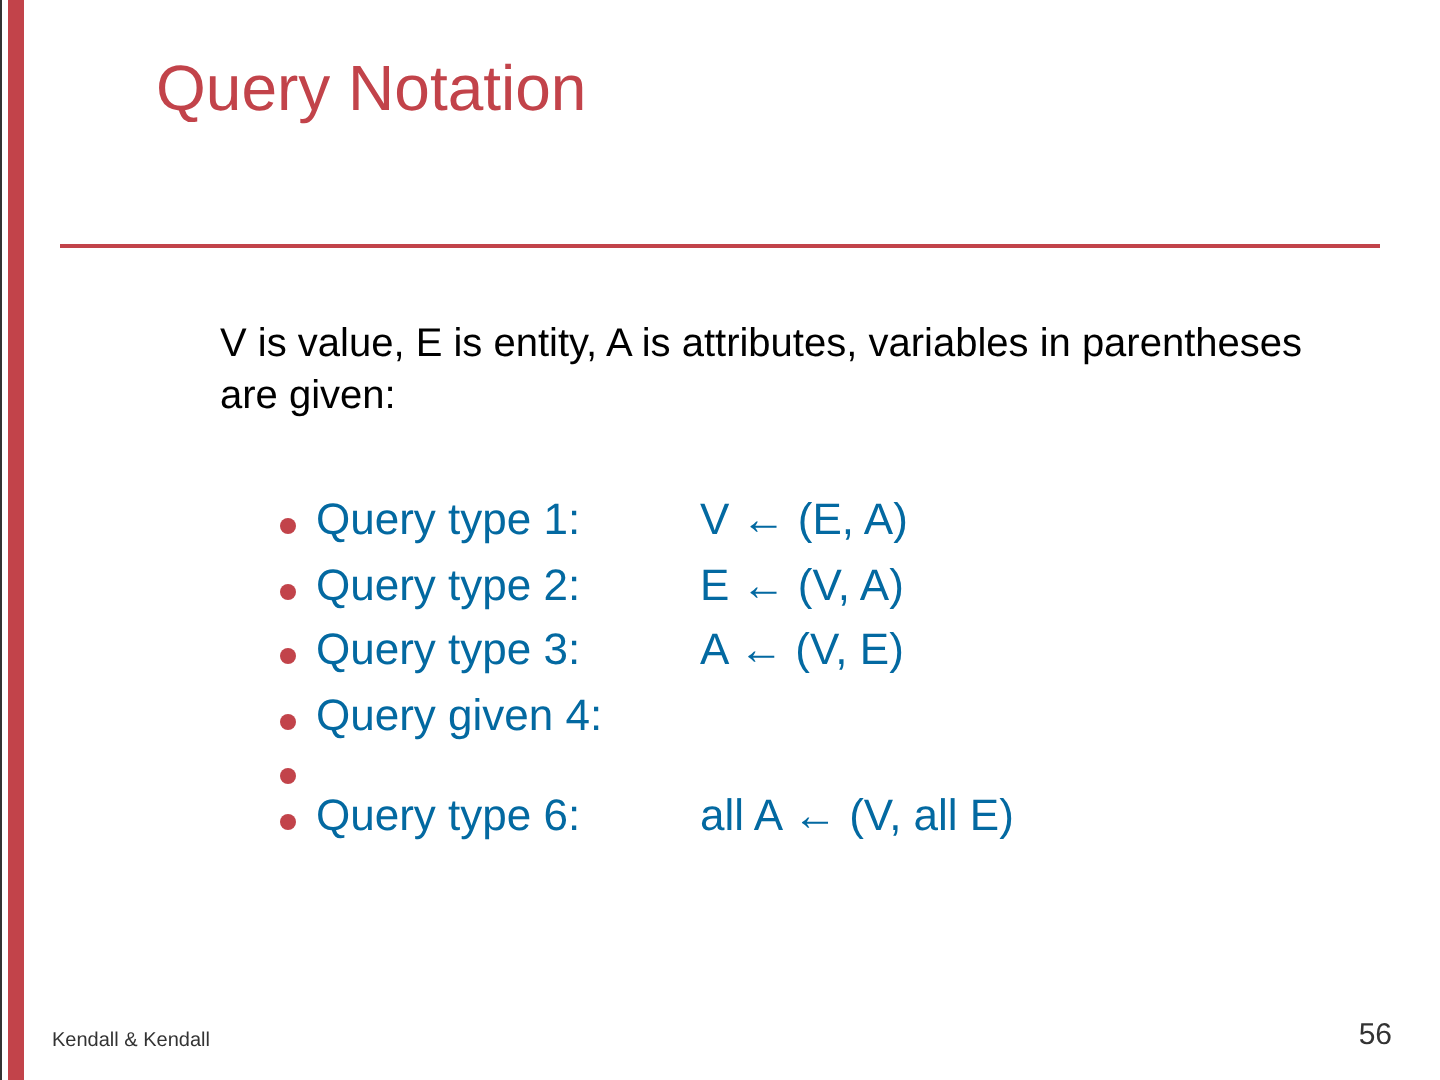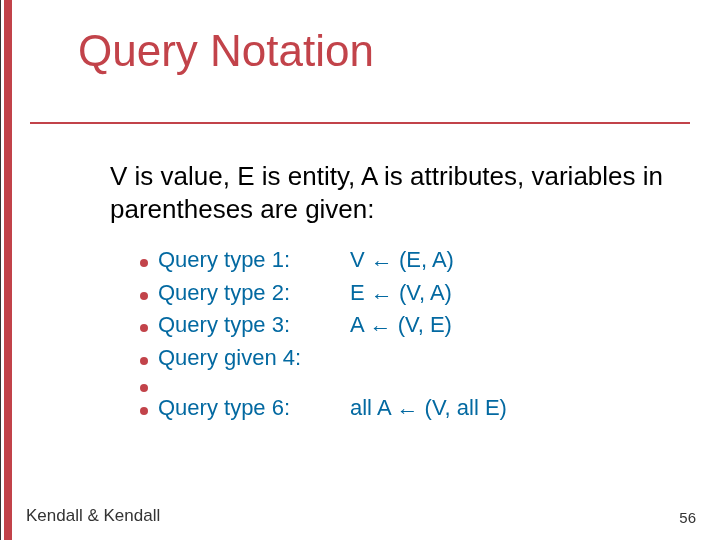--- a/index.html
+++ b/index.html
@@ -31,39 +31,39 @@
     left: 4px;
     top: 0;
     width: 8px;
     height: 540px;
     background: #c2434a;
   }
   .title {
     position: absolute;
     left: 78px;
     top: 26px;
-    font-size: 44px;
+    font-size: 32px;
     color: #c2434a;
     font-weight: 400;
     letter-spacing: 0;
   }
   .rule {
     position: absolute;
     left: 30px;
     top: 122px;
     width: 660px;
     height: 2px;
     background: #c2434a;
   }
   .intro {
     position: absolute;
     left: 110px;
     top: 160px;
     width: 560px;
-    font-size: 26px;
+    font-size: 20px;
     line-height: 1.28;
     color: #000;
     font-weight: 400;
   }
   .list {
     position: absolute;
     left: 140px;
     top: 244px;
     width: 520px;
     font-size: 22px;
@@ -88,21 +88,21 @@
     width: 192px;
     flex-shrink: 0;
   }
   .expr {
     flex: 1;
   }
   .footer-left {
     position: absolute;
     left: 26px;
     bottom: 14px;
-    font-size: 17px;
+    font-size: 10px;
     color: #333;
   }
   .footer-right {
     position: absolute;
     right: 24px;
     bottom: 14px;
     font-size: 15px;
     color: #333;
   }
 </style>

